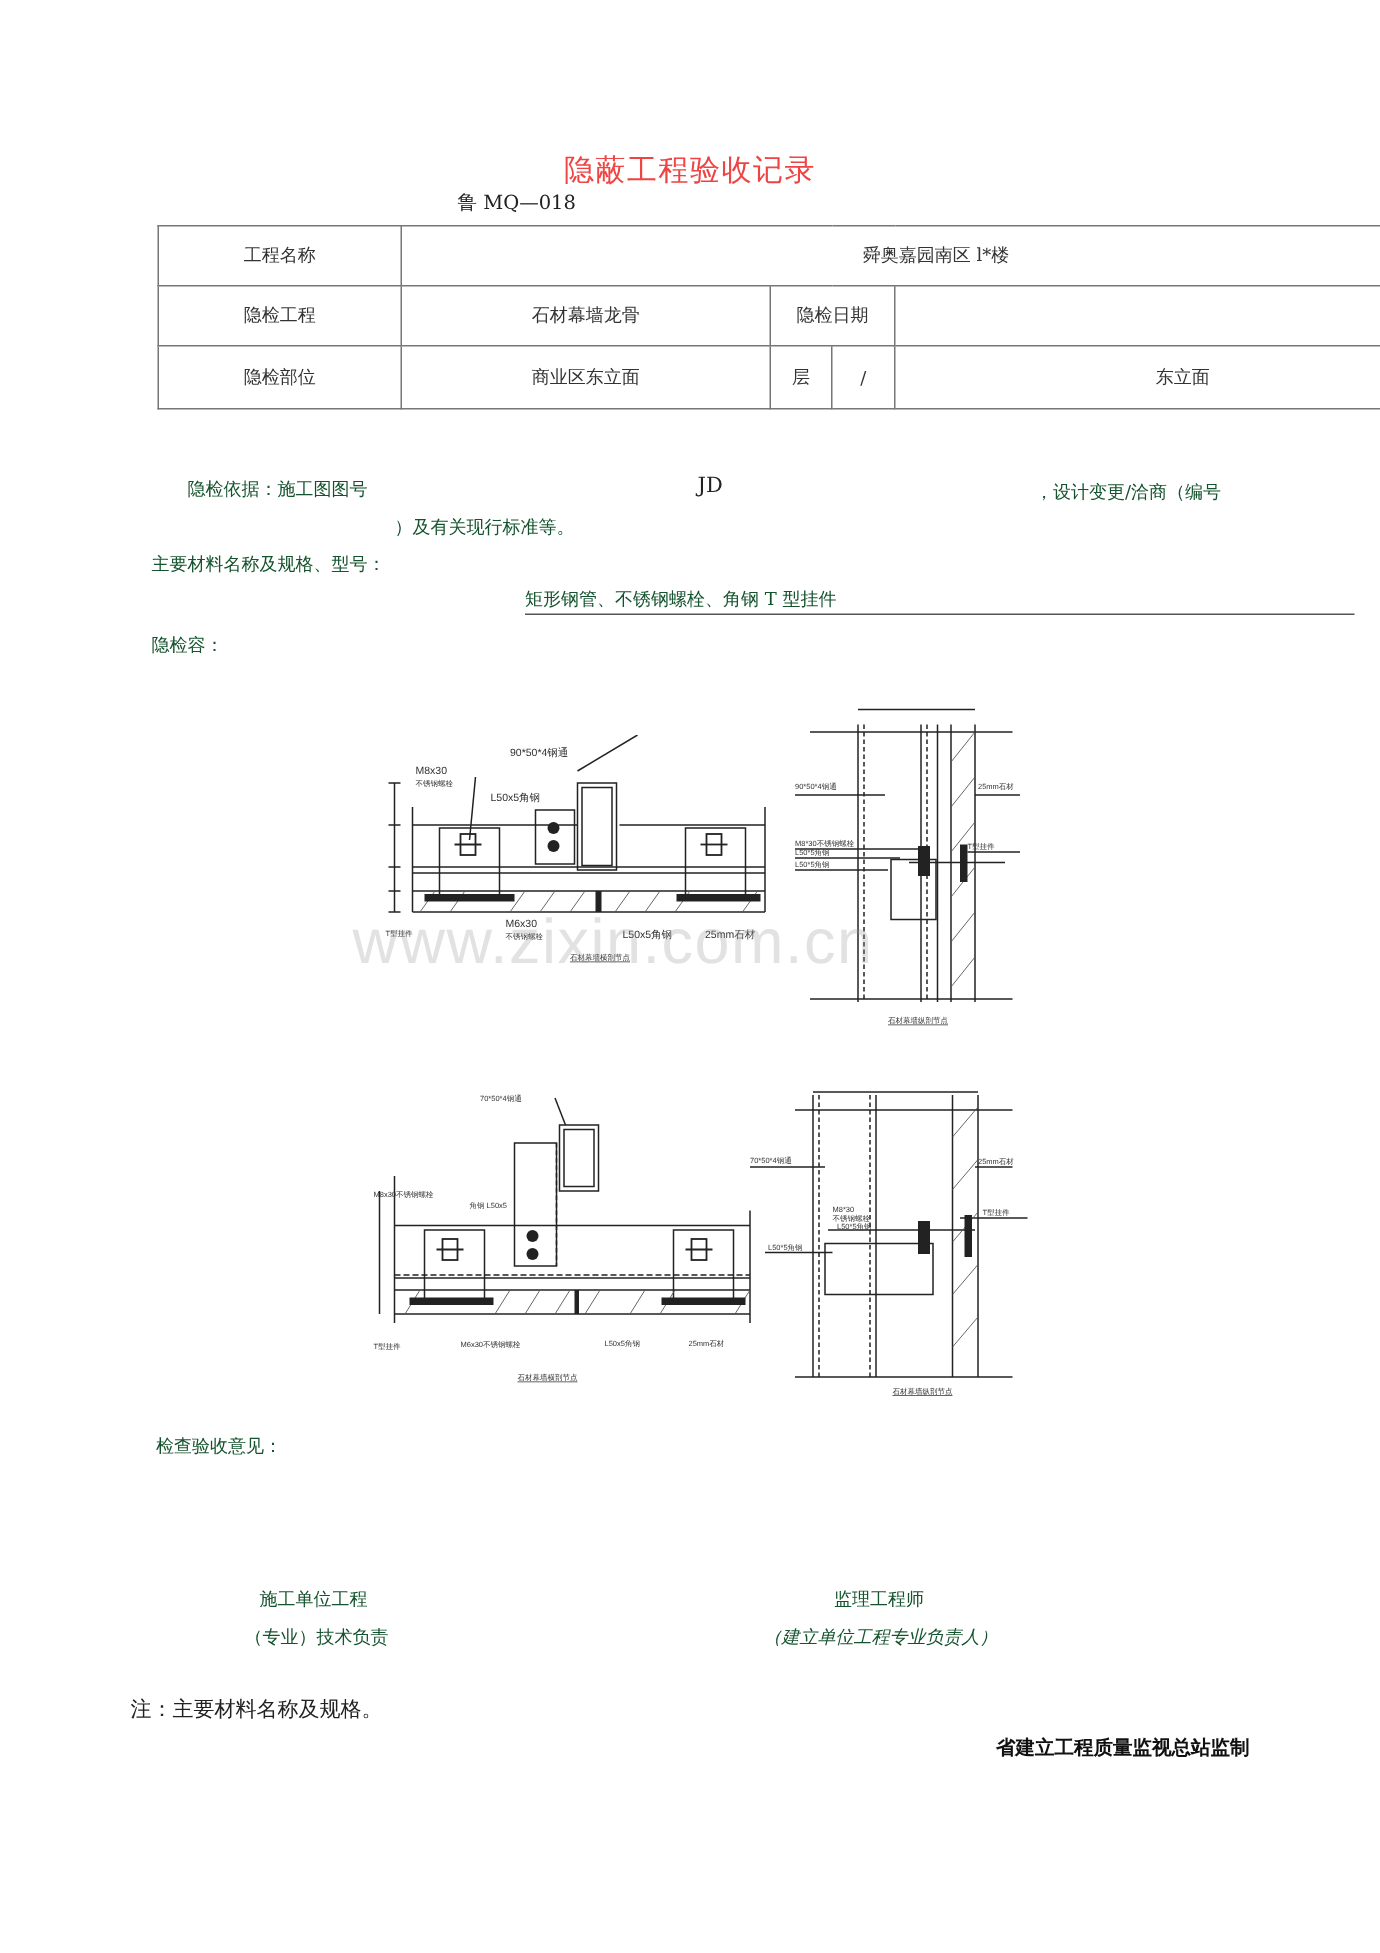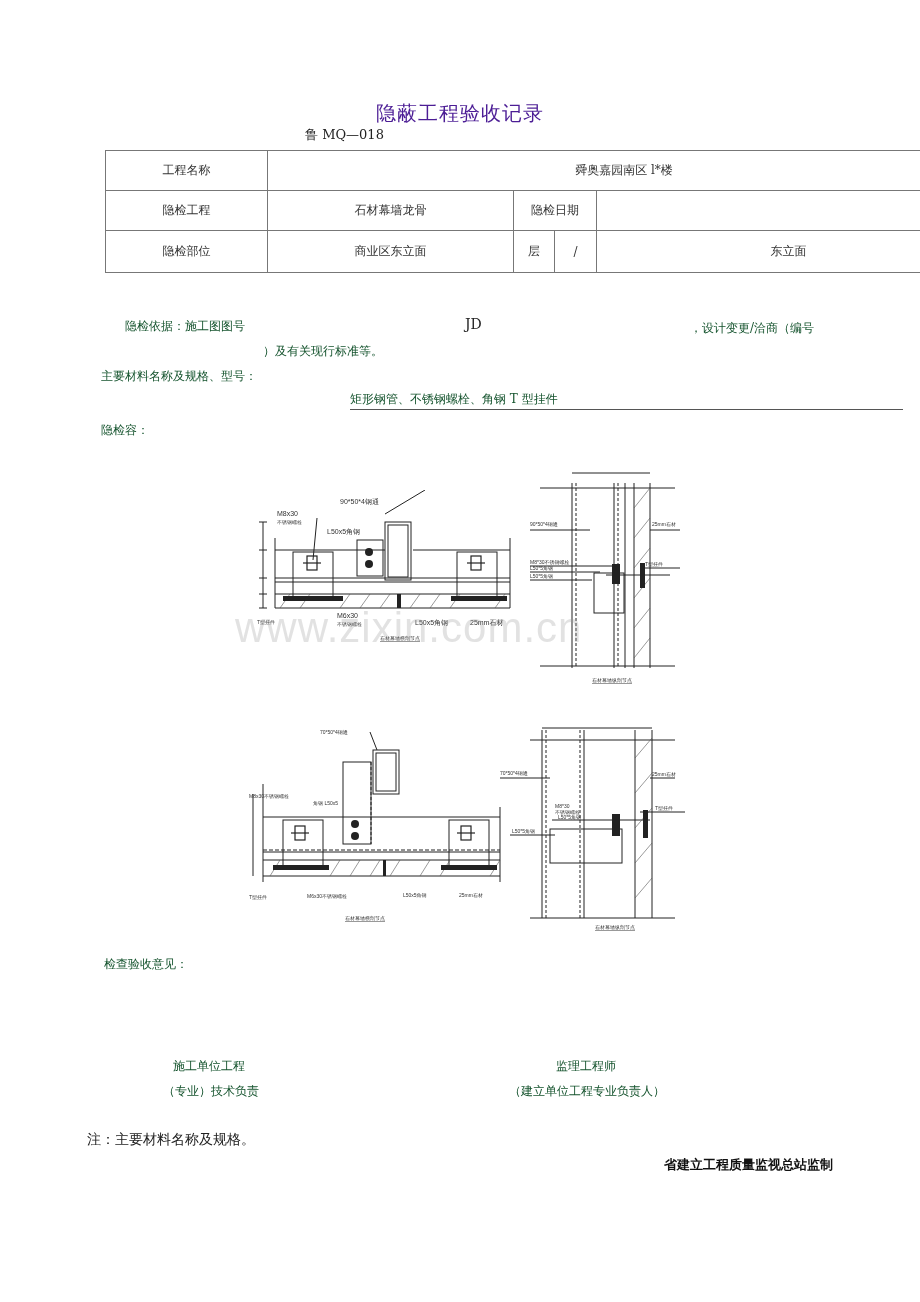--- a/index.html
+++ b/index.html
@@ -1,19 +1,19 @@
 <!DOCTYPE html>
 <html><head>
 <meta charset="utf-8">
 <style>
   html, body { margin: 0; padding: 0; background: #ffffff; }
   body { width: 920px; height: 1302px; position: relative; overflow: hidden;
          font-family: "DejaVu Serif", "Liberation Serif", serif; color: #222; }
   .abs { position: absolute; }
-  .title { left: 0; width: 920px; top: 100px; text-align: center; font-size: 20px; color: #4c1d95; letter-spacing: 1px; }
+  .title { left: 0; width: 920px; top: 100px; text-align: center; font-size: 20px; color: #ef4444; letter-spacing: 1px; }
   .code { left: 305px; top: 126px; font-size: 13px; }
   table.info { position: absolute; left: 105px; top: 150px; width: 876px; border-collapse: collapse;
                font-size: 12px; color: #333; }
   table.info td { border: 1px solid #777; text-align: center; height: 39px; padding: 0; }
   .t12 { font-size: 12px; color: #14532d; }
   .under { border-bottom: 1px solid #555; }
   .wm { left: 235px; top: 604px; font-family: "Liberation Sans", sans-serif; font-size: 42px; color: rgba(150,150,150,0.28);
         letter-spacing: 1px; pointer-events: none; }
   .bold { font-family: "DejaVu Sans", "Liberation Sans", sans-serif; font-weight: bold; font-size: 13px; color: #111; }
   svg text { font-family: "Liberation Sans", sans-serif; }
@@ -248,16 +248,16 @@
   </g>
 </svg>
 
 <div class="abs wm">www.zixin.com.cn</div>
 
 <div class="abs t12" style="left:104px; top:956px;">检查验收意见：</div>
 
 <div class="abs t12" style="left:173px; top:1058px;">施工单位工程</div>
 <div class="abs t12" style="left:163px; top:1083px;">（专业）技术负责</div>
 <div class="abs t12" style="left:556px; top:1058px;">监理工程师</div>
-<div class="abs t12" style="left:509px; top:1083px;">（建立单位工程专业负责人）</div>
+<div class="abs t12" style="left:509px; top:1083px;font-style:italic;">（建立单位工程专业负责人）</div>
 
 <div class="abs" style="left:87px; top:1131px; font-size:14px;">注：主要材料名称及规格。</div>
 <div class="abs bold" style="left:664px; top:1156px;">省建立工程质量监视总站监制</div>
 
 </body></html>

